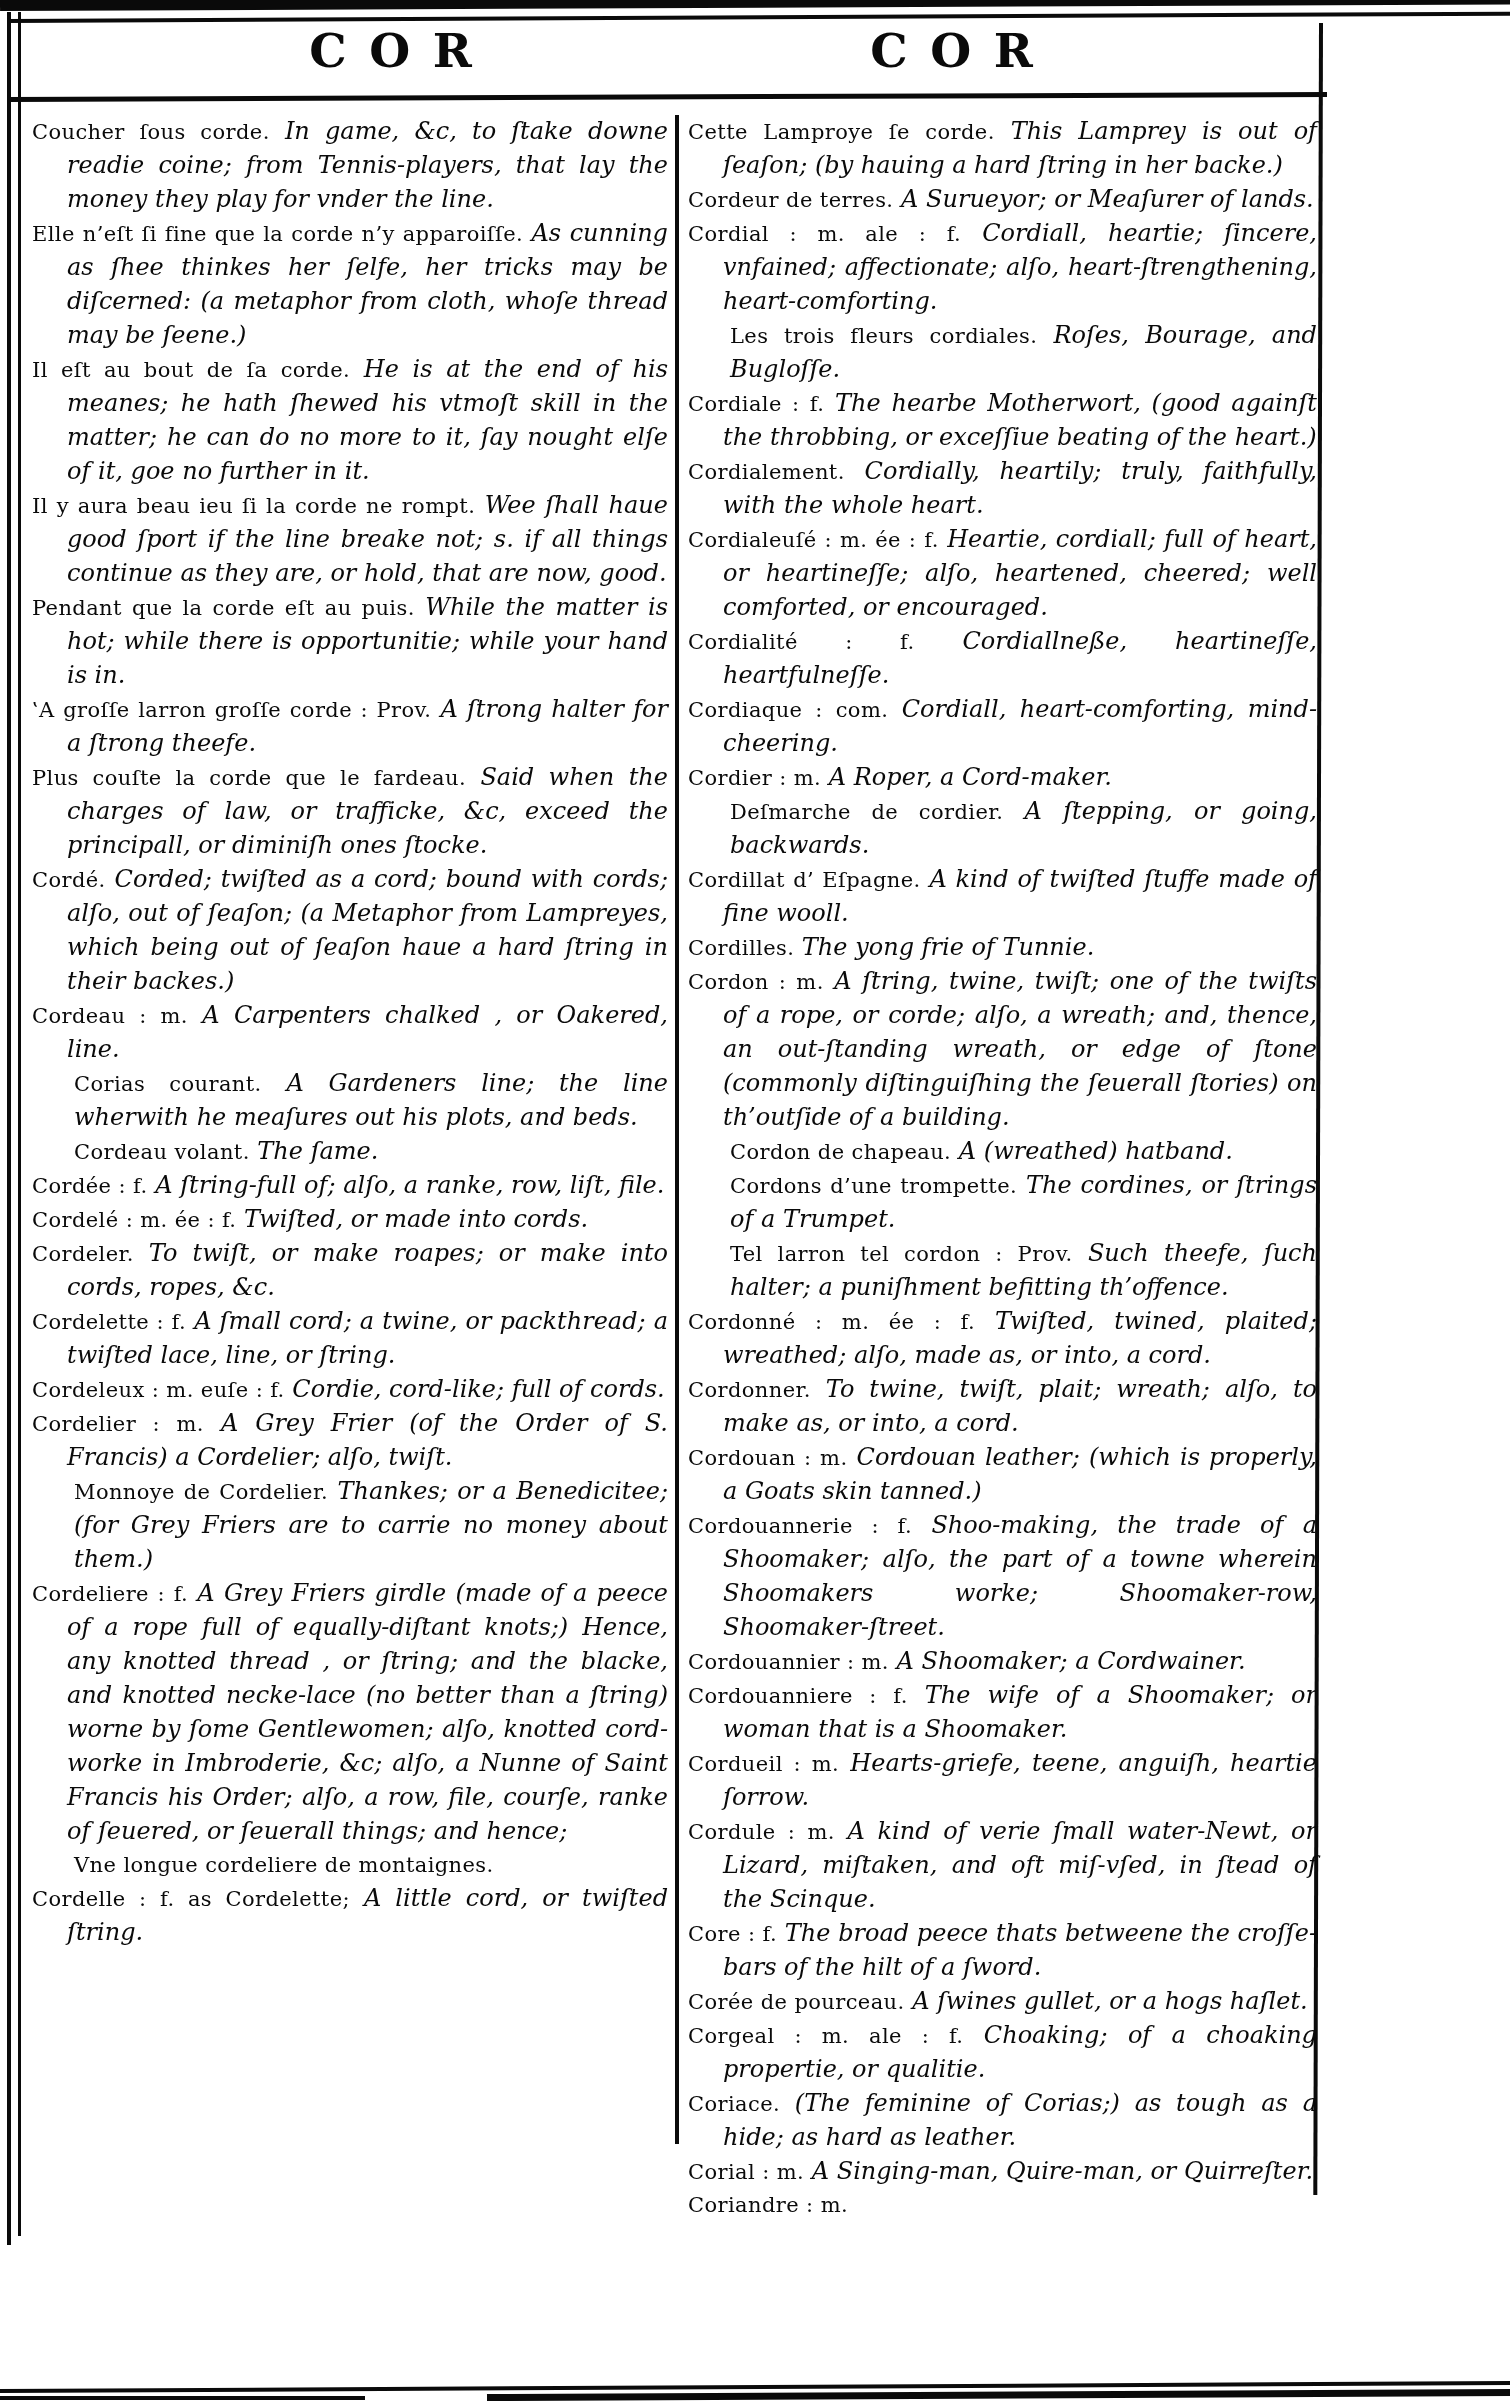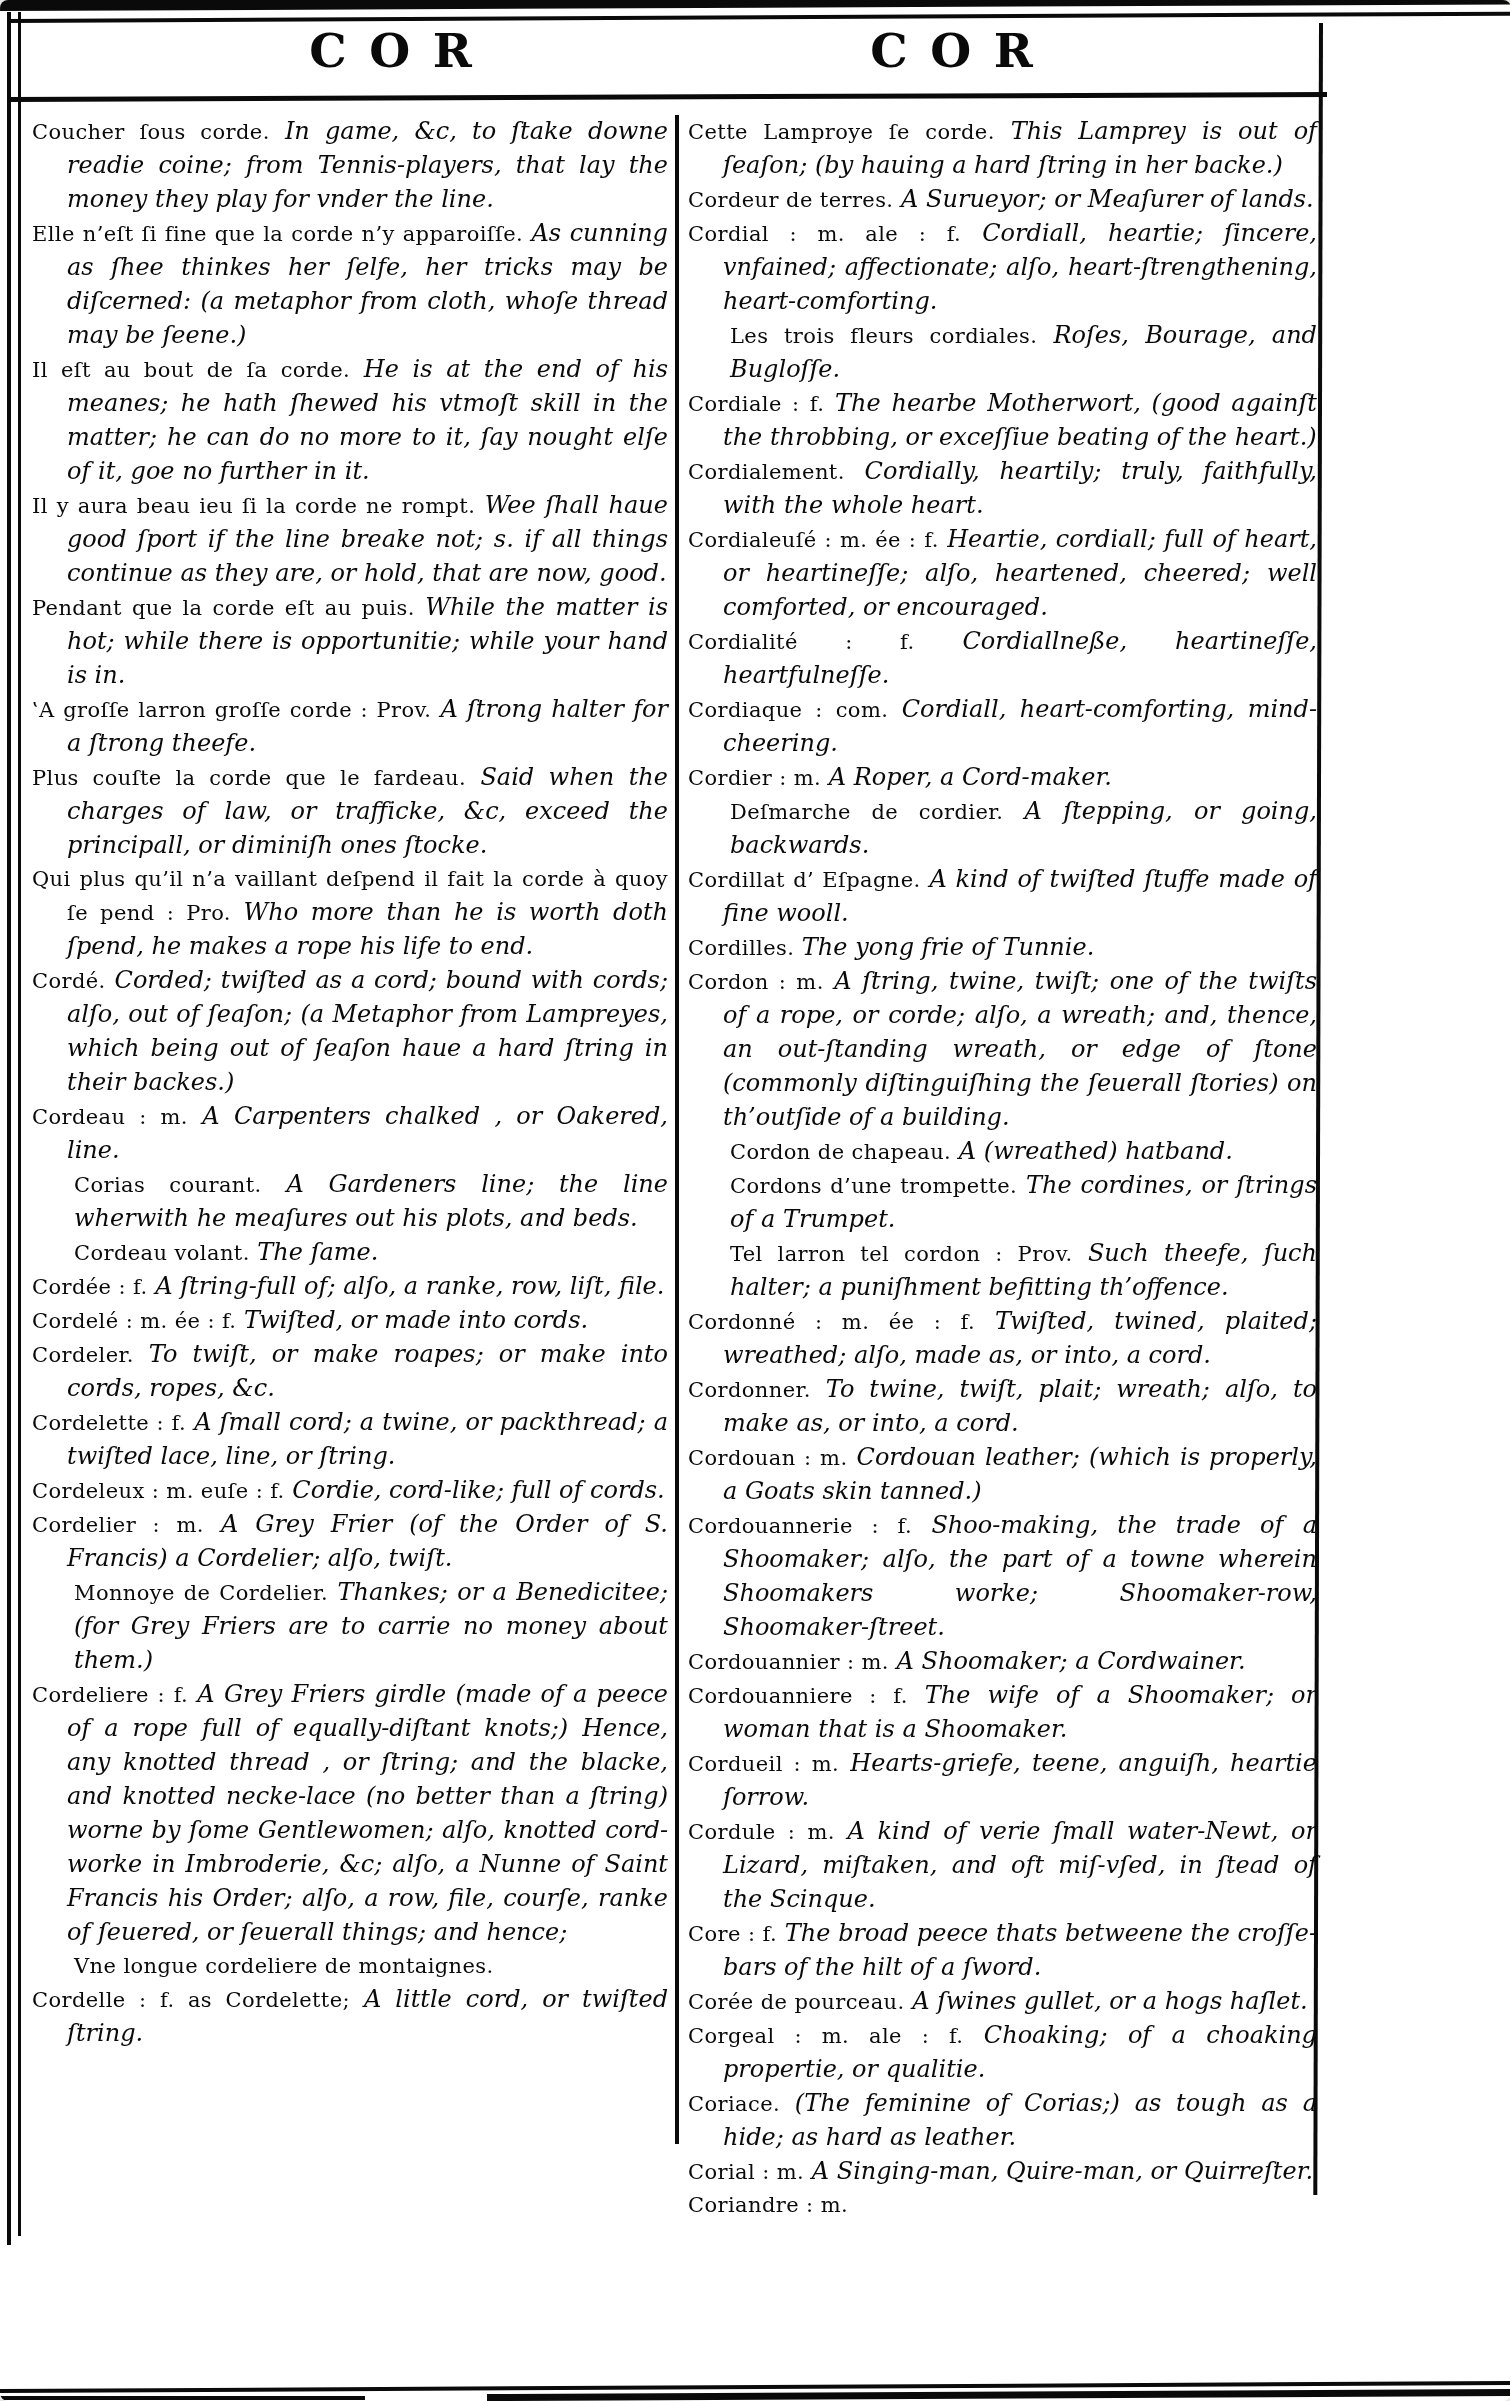--- a/index.html
+++ b/index.html
@@ -3,21 +3,20 @@
 <meta charset="utf-8">
 <style>
   html,body{margin:0;padding:0;background:#e8e8e4;}
   .page{
     position:relative;
     width:1511px;height:2401px;
     background:#ffffff;
     color:#0a0a0a;
     font-family:"DejaVu Serif","Liberation Serif",serif;
     overflow:hidden;
-    border-radius:8px;
   }
   
   .rule{position:absolute;background:#0a0a0a;}
   .top-edge-artifact{left:0;top:0;width:1511px;height:11.3px;transform:rotate(-0.25deg);transform-origin:left top;}
   .top-rule{left:8.7px;top:19px;width:1502px;height:4.3px;transform:rotate(-0.28deg);transform-origin:left top;}
   .header-rule{left:10.4px;top:97px;width:1317px;height:5.2px;transform:rotate(-0.22deg);transform-origin:left top;}
   .left-border-outer{left:7px;top:12px;width:3.5px;height:2233px;}
   .left-border-inner{left:18px;top:12px;width:2.6px;height:2224px;}
   .right-border{left:1319px;top:22.6px;width:3.5px;height:2172px;transform:rotate(0.15deg);transform-origin:left top;}
   .column-divider{left:675px;top:115px;width:3.5px;height:2029px;}
@@ -79,21 +78,20 @@
   <div class="running-head right">COR</div>
 
   <div class="column col-left">
       <p class="entry"><span class="head">Coucher ſous corde.</span><span class="gloss"> In game, &amp;c, to ſtake downe readie coine; from Tennis-players, that lay the money they play for vnder the line.</span></p>
       <p class="entry"><span class="head">Elle n’eſt ſi fine que la corde n’y apparoiſſe.</span><span class="gloss"> As cunning as ſhee thinkes her ſelfe, her tricks may be diſcerned: (a metaphor from cloth, whoſe thread may be ſeene.)</span></p>
       <p class="entry"><span class="head">Il eſt au bout de ſa corde.</span><span class="gloss"> He is at the end of his meanes; he hath ſhewed his vtmoſt skill in the matter; he can do no more to it, ſay nought elſe of it, goe no further in it.</span></p>
       <p class="entry"><span class="head">Il y aura beau ieu ſi la corde ne rompt.</span><span class="gloss"> Wee ſhall haue good ſport if the line breake not; s. if all things continue as they are, or hold, that are now, good.</span></p>
       <p class="entry"><span class="head">Pendant que la corde eſt au puis.</span><span class="gloss"> While the matter is hot; while there is opportunitie; while your hand is in.</span></p>
       <p class="entry"><span class="head">‛A groſſe larron groſſe corde : Prov.</span><span class="gloss"> A ſtrong halter for a ſtrong theefe.</span></p>
       <p class="entry"><span class="head">Plus couſte la corde que le fardeau.</span><span class="gloss"> Said when the charges of law, or trafficke, &amp;c, exceed the principall, or diminiſh ones ſtocke.</span></p>
-      <p class="entry"><span class="head">Qui plus qu’il n’a vaillant deſpend il fait la corde à quoy ſe pend : Pro.</span><span class="gloss"> Who more than he is worth doth ſpend, he makes a rope his life to end.</span></p>
       <p class="entry"><span class="head">Cordé.</span><span class="gloss"> Corded; twiſted as a cord; bound with cords; alſo, out of ſeaſon; (a Metaphor from Lampreyes, which being out of ſeaſon haue a hard ſtring in their backes.)</span></p>
       <p class="entry"><span class="head">Cordeau : m.</span><span class="gloss"> A Carpenters chalked , or Oakered, line.</span></p>
       <p class="entry sub"><span class="head">Corias courant.</span><span class="gloss"> A Gardeners line; the line wherwith he meaſures out his plots, and beds.</span></p>
       <p class="entry sub"><span class="head">Cordeau volant.</span><span class="gloss"> The ſame.</span></p>
       <p class="entry"><span class="head">Cordée : f.</span><span class="gloss"> A ſtring-full of; alſo, a ranke, row, liſt, file.</span></p>
       <p class="entry"><span class="head">Cordelé : m. ée : f.</span><span class="gloss"> Twiſted, or made into cords.</span></p>
       <p class="entry"><span class="head">Cordeler.</span><span class="gloss"> To twiſt, or make roapes; or make into cords, ropes, &amp;c.</span></p>
       <p class="entry"><span class="head">Cordelette : f.</span><span class="gloss"> A ſmall cord; a twine, or packthread; a twiſted lace, line, or ſtring.</span></p>
       <p class="entry"><span class="head">Cordeleux : m. euſe : f.</span><span class="gloss"> Cordie, cord-like; full of cords.</span></p>
       <p class="entry"><span class="head">Cordelier : m.</span><span class="gloss"> A Grey Frier (of the Order of S. Francis) a Cordelier; alſo, twiſt.</span></p>

